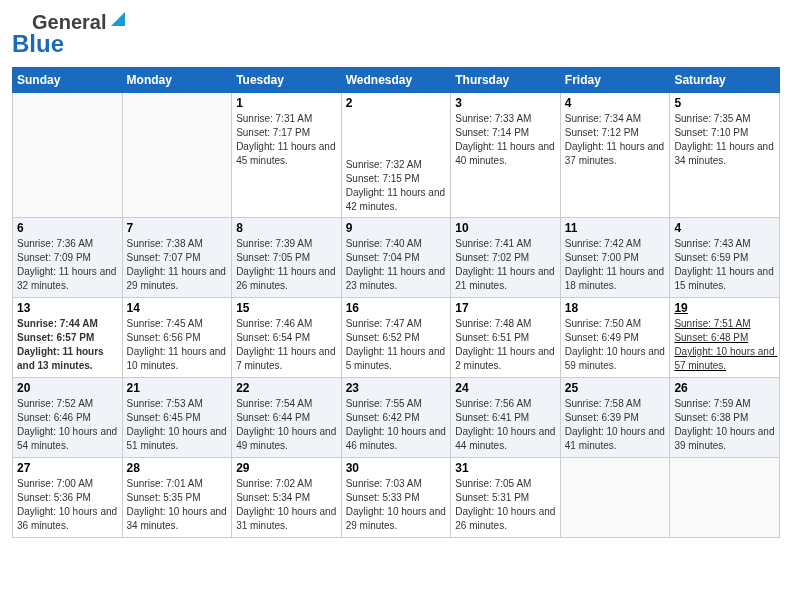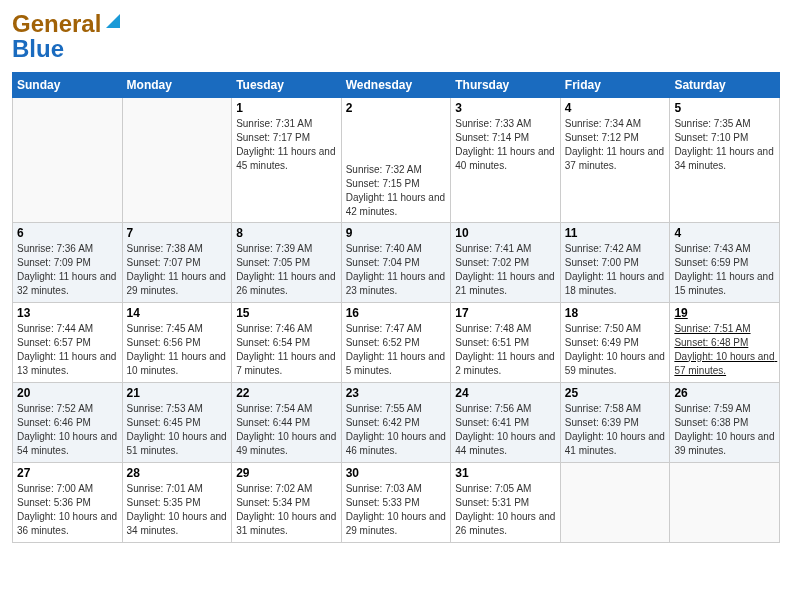--- a/index.html
+++ b/index.html
@@ -80,21 +80,21 @@
     }
   </style>
 </head>
 <body>
 
 <div class="container">
   <div class="header">
     <div class="logo">
       <div style="line-height:1.2;">
         <div style="display:flex;align-items:center;">
-          <span style="font-size:24px;font-weight:bold;color:#a16207;">General</span>
+          <span style="font-size:20px;font-weight:bold;color:#404040;margin-left:20px;">General</span>
           <svg width="22" height="22" viewBox="0 0 22 22" style="margin-left:1px;margin-top:-6px;">
             <polygon points="4,18 18,18 18,4" fill="#1a9ad7"></polygon>
           </svg>
         </div>
         <span style="font-size:24px;font-weight:bold;color:#1a6bbf;display:block;margin-top:-4px;">Blue</span>
       </div>
     </div>
     <div class="title-area">
       <div class="month-title"></div>
       <div class="location"></div>
@@ -188,21 +188,21 @@
           <td style="background: rgb(240, 244, 248);">
             <span class="day-num">4</span>
             <div class="day-info" style="white-space: pre-wrap;">Sunrise: 7:43 AM
 Sunset: 6:59 PM
 Daylight: 11 hours and 15 minutes.</div>
           </td>
         </tr>
         <tr>
           <td style="background: rgb(255, 255, 255);">
             <span class="day-num">13</span>
-            <div class="day-info" style="white-space: pre-wrap;">Sunrise: 7:44 AM
+            <div class="day-info" style="white-space: pre-wrap; font-weight: bold;">Sunrise: 7:44 AM
 Sunset: 6:57 PM
 Daylight: 11 hours and 13 minutes.</div>
           </td>
           <td style="background: rgb(255, 255, 255);">
             <span class="day-num">14</span>
             <div class="day-info" style="white-space: pre-wrap;">Sunrise: 7:45 AM
 Sunset: 6:56 PM
 Daylight: 11 hours and 10 minutes.</div>
           </td>
           <td style="background: rgb(255, 255, 255);">

